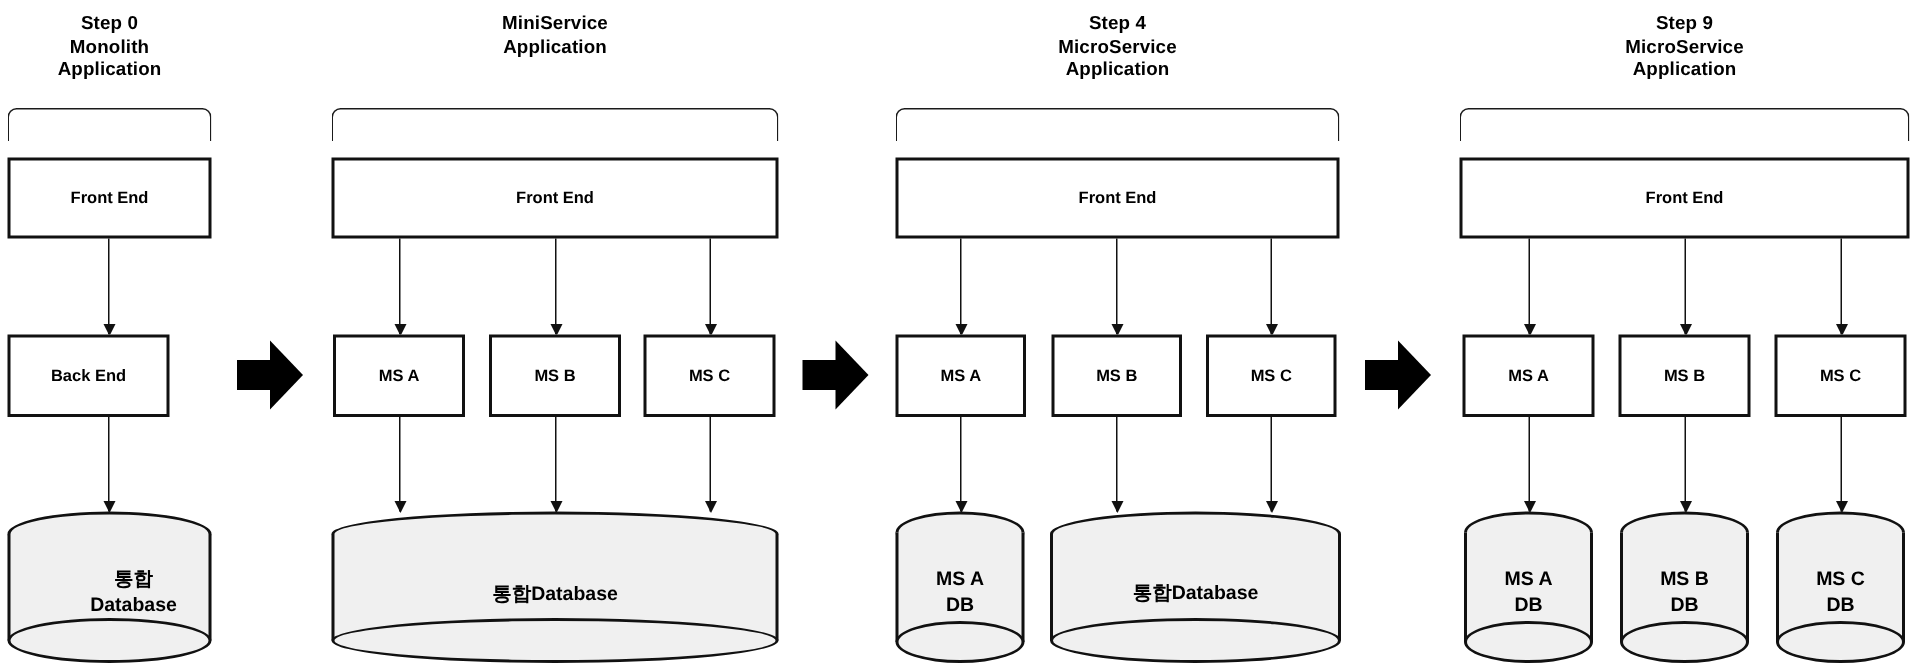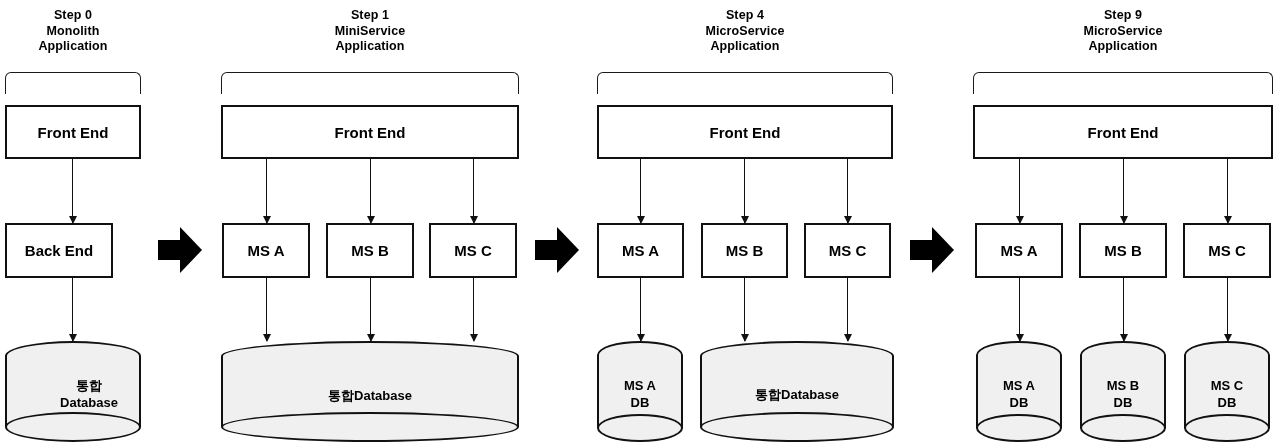--- a/index.html
+++ b/index.html
@@ -51,21 +51,21 @@
 
   .node {
     position: absolute;
     box-sizing: border-box;
     border: 2px solid #111111;
     background: #ffffff;
     display: flex;
     align-items: center;
     justify-content: center;
     font-weight: bold;
-    font-size: 15px;
+    font-size: 11px;
     color: #000;
     white-space: nowrap;
   }
 
   
   .conn {
     position: absolute;
     width: 1.4px;
     background: #111111;
   }
@@ -168,21 +168,20 @@
     </div>
   </div>
 
   <div class="step-arrow" style="left:158px; top:227px;">
     <div class="shaft"></div>
     <div class="head"></div>
   </div>
 
   <div class="step-col" style="left:220px; width:300px;">
     <div class="step-title">
-      <div>Step 1</div>
       <div>MiniService</div>
       <div>Application</div>
     </div>
     <div class="bracket" style="left:1px; top:72px; width:298px; height:22px;"></div>
 
     <div class="node" style="left:1px; top:105px; width:298px; height:54px;">Front End</div>
 
     <div class="conn" style="left:46px; top:159px; height:64px;"></div>
     <div class="conn" style="left:150px; top:159px; height:64px;"></div>
     <div class="conn" style="left:253px; top:159px; height:64px;"></div>

